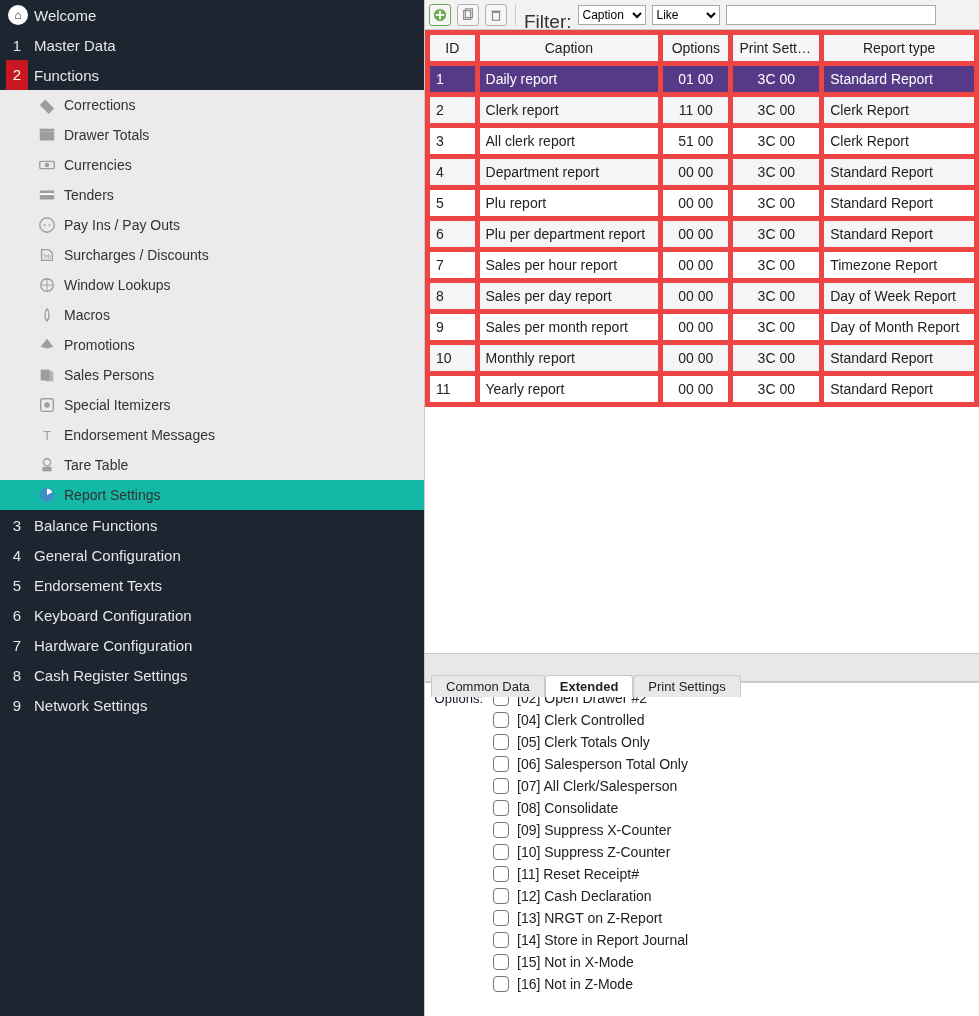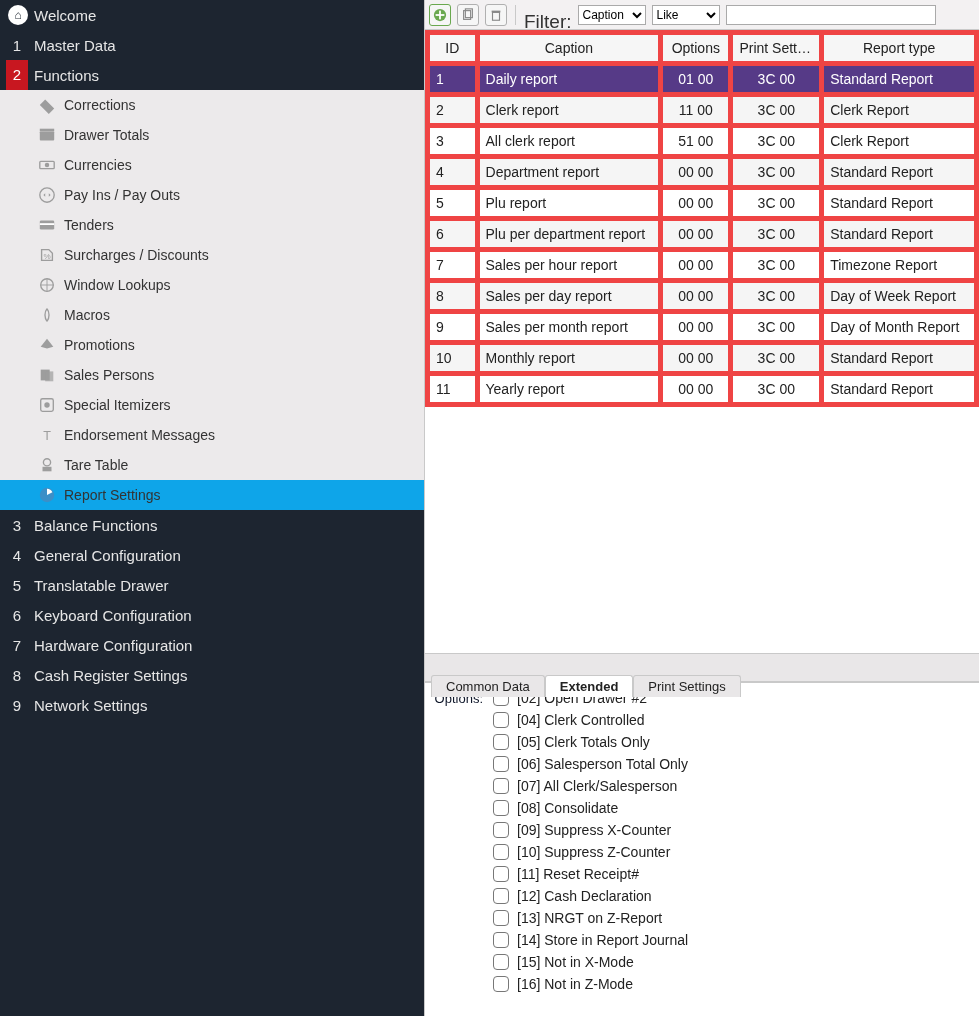--- a/index.html
+++ b/index.html
@@ -8,21 +8,21 @@
   
   .sidebar { width:424px; background:#1d2530; color:#e6e6e6; display:flex; flex-direction:column; }
   .top-item { display:flex; align-items:center; height:30px; padding:0 6px 0 6px; cursor:pointer; }
   .top-item .num { width:22px; text-align:center; font-size:15px; }
   .top-item .num.active { background:#c81720; color:#fff; height:30px; line-height:30px; }
   .top-item .label { padding-left:6px; font-size:15px; }
   .top-item.active { background:#1d2530; }
   .welcome .icon-circ { width:20px; height:20px; border-radius:50%; background:#fff; color:#1d2530; display:inline-flex; align-items:center; justify-content:center; font-size:12px; font-weight:700; margin-left:2px;}
   .subitems { background:#eceaeb; color:#333; }
   .subitem { display:flex; align-items:center; height:30px; padding-left:34px; cursor:pointer; border-bottom:0; }
-  .subitem.selected { background:#0ea5e9; }
+  .subitem.selected { background:#14b8a6; }
   .subitem .icon { width:26px; display:flex; align-items:center; justify-content:center; color:#9d9d9d; }
   .subitem .label { padding-left:4px; font-size:14px; }
   .subitem svg { width:18px; height:18px; fill:#9d9d9d; }
   .subitem.selected svg { fill:#3c8fc7; }
   
   .main { flex:1; display:flex; flex-direction:column; background:#f3f1f2; border-left:1px solid #c9c9c9;}
   .toolbar { height:30px; display:flex; align-items:center; gap:6px; padding:2px 4px; border-bottom:1px solid #c9c9c9;}
   .tbtn { width:22px; height:22px; border:1px solid #b0b0b0; border-radius:3px; background:#f6f6f6; display:flex; align-items:center; justify-content:center; cursor:pointer;}
   .tbtn.add { border-color:#6aa84f; }
   .tbtn svg { width:14px; height:14px; }
@@ -93,38 +93,38 @@
           <svg viewBox="0 0 20 20">
             <rect x="2" y="6" width="16" height="8" rx="1" fill="none" stroke="#9d9d9d" stroke-width="1.5"></rect>
             <circle cx="10" cy="10" r="2.5" fill="#9d9d9d"></circle>
           </svg>
         </span>
         <span class="label">Currencies</span>
       </div>
       <div class="subitem">
         <span class="icon">
           <svg viewBox="0 0 20 20">
+            <rect x="2" y="5" width="16" height="10" rx="1.5" fill="#9d9d9d"></rect>
+            <rect x="2" y="8" width="16" height="2" fill="#fff"></rect>
+          </svg>
+        </span>
+        <span class="label">Tenders</span>
+      </div>
+      <div class="subitem">
+        <span class="icon">
+          <svg viewBox="0 0 20 20">
             <circle cx="10" cy="10" r="8" fill="none" stroke="#9d9d9d" stroke-width="1.5"></circle>
             <path d="M6 10l2-2v4zM14 10l-2-2v4z" fill="#9d9d9d"></path>
           </svg>
         </span>
         <span class="label">Pay Ins / Pay Outs</span>
       </div>
       <div class="subitem">
         <span class="icon">
           <svg viewBox="0 0 20 20">
-            <rect x="2" y="5" width="16" height="10" rx="1.5" fill="#9d9d9d"></rect>
-            <rect x="2" y="8" width="16" height="2" fill="#fff"></rect>
-          </svg>
-        </span>
-        <span class="label">Tenders</span>
-      </div>
-      <div class="subitem">
-        <span class="icon">
-          <svg viewBox="0 0 20 20">
             <path d="M4 4h8l4 4v8H4z" fill="none" stroke="#9d9d9d" stroke-width="1.5"></path>
             <text x="10" y="14" font-size="9" text-anchor="middle" fill="#9d9d9d">%</text>
           </svg>
         </span>
         <span class="label">Surcharges / Discounts</span>
       </div>
       <div class="subitem">
         <span class="icon">
           <svg viewBox="0 0 20 20">
             <circle cx="10" cy="10" r="7" fill="none" stroke="#9d9d9d" stroke-width="1.5"></circle>
@@ -197,21 +197,21 @@
     <div class="top-item">
       <span class="num">3</span>
       <span class="label">Balance Functions</span>
     </div>
     <div class="top-item">
       <span class="num">4</span>
       <span class="label">General Configuration</span>
     </div>
     <div class="top-item">
       <span class="num">5</span>
-      <span class="label">Translatable Drawer</span>
+      <span class="label">Endorsement Texts</span>
     </div>
     <div class="top-item">
       <span class="num">6</span>
       <span class="label">Keyboard Configuration</span>
     </div>
     <div class="top-item">
       <span class="num">7</span>
       <span class="label">Hardware Configuration</span>
     </div>
     <div class="top-item">

